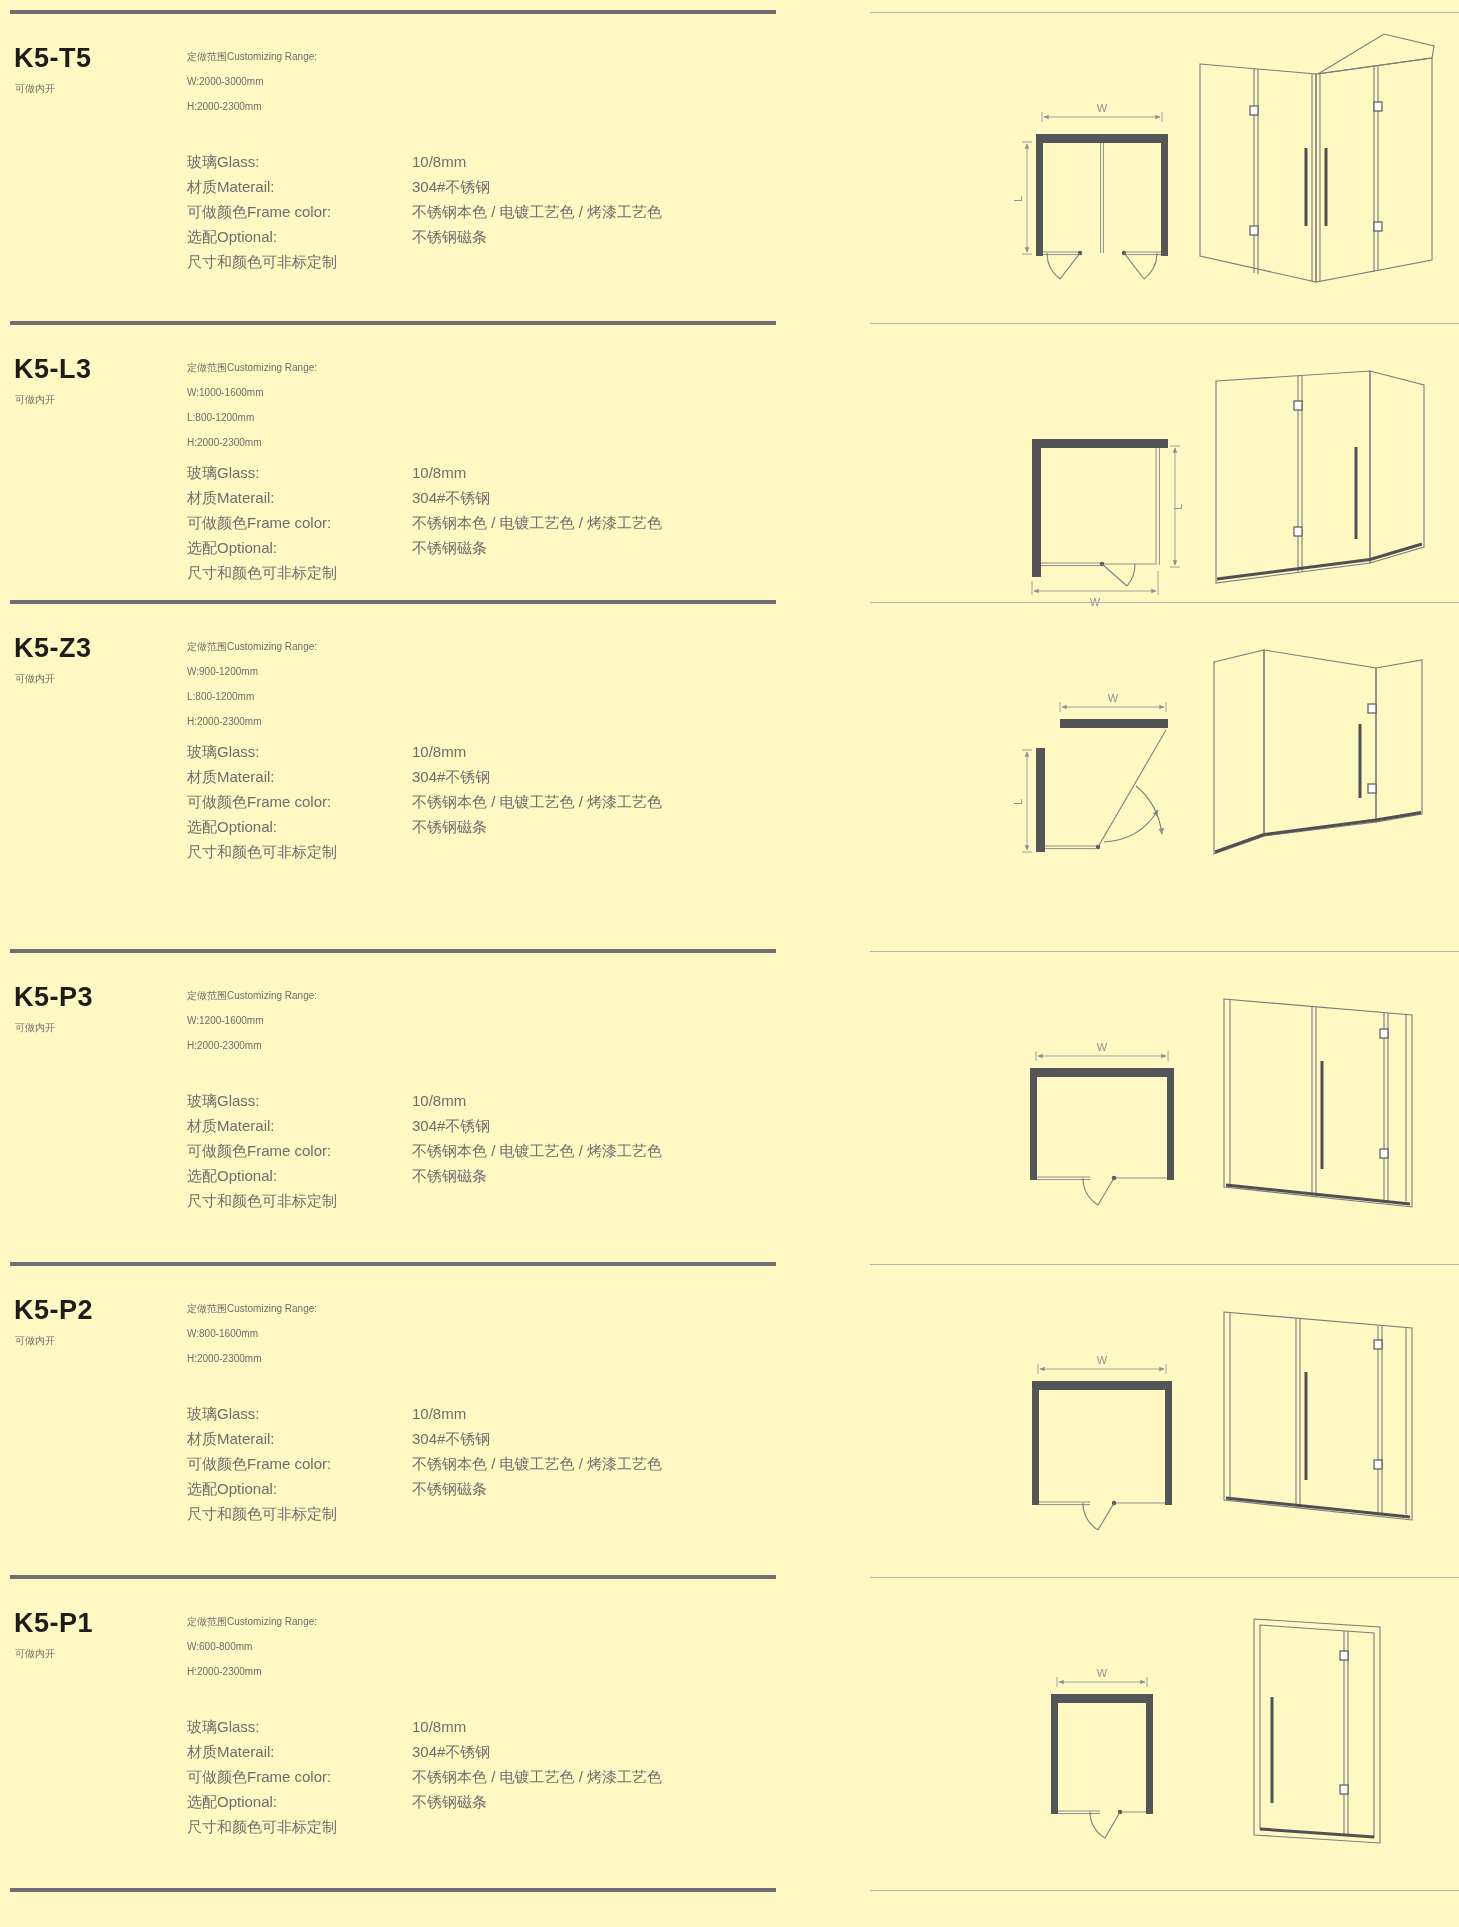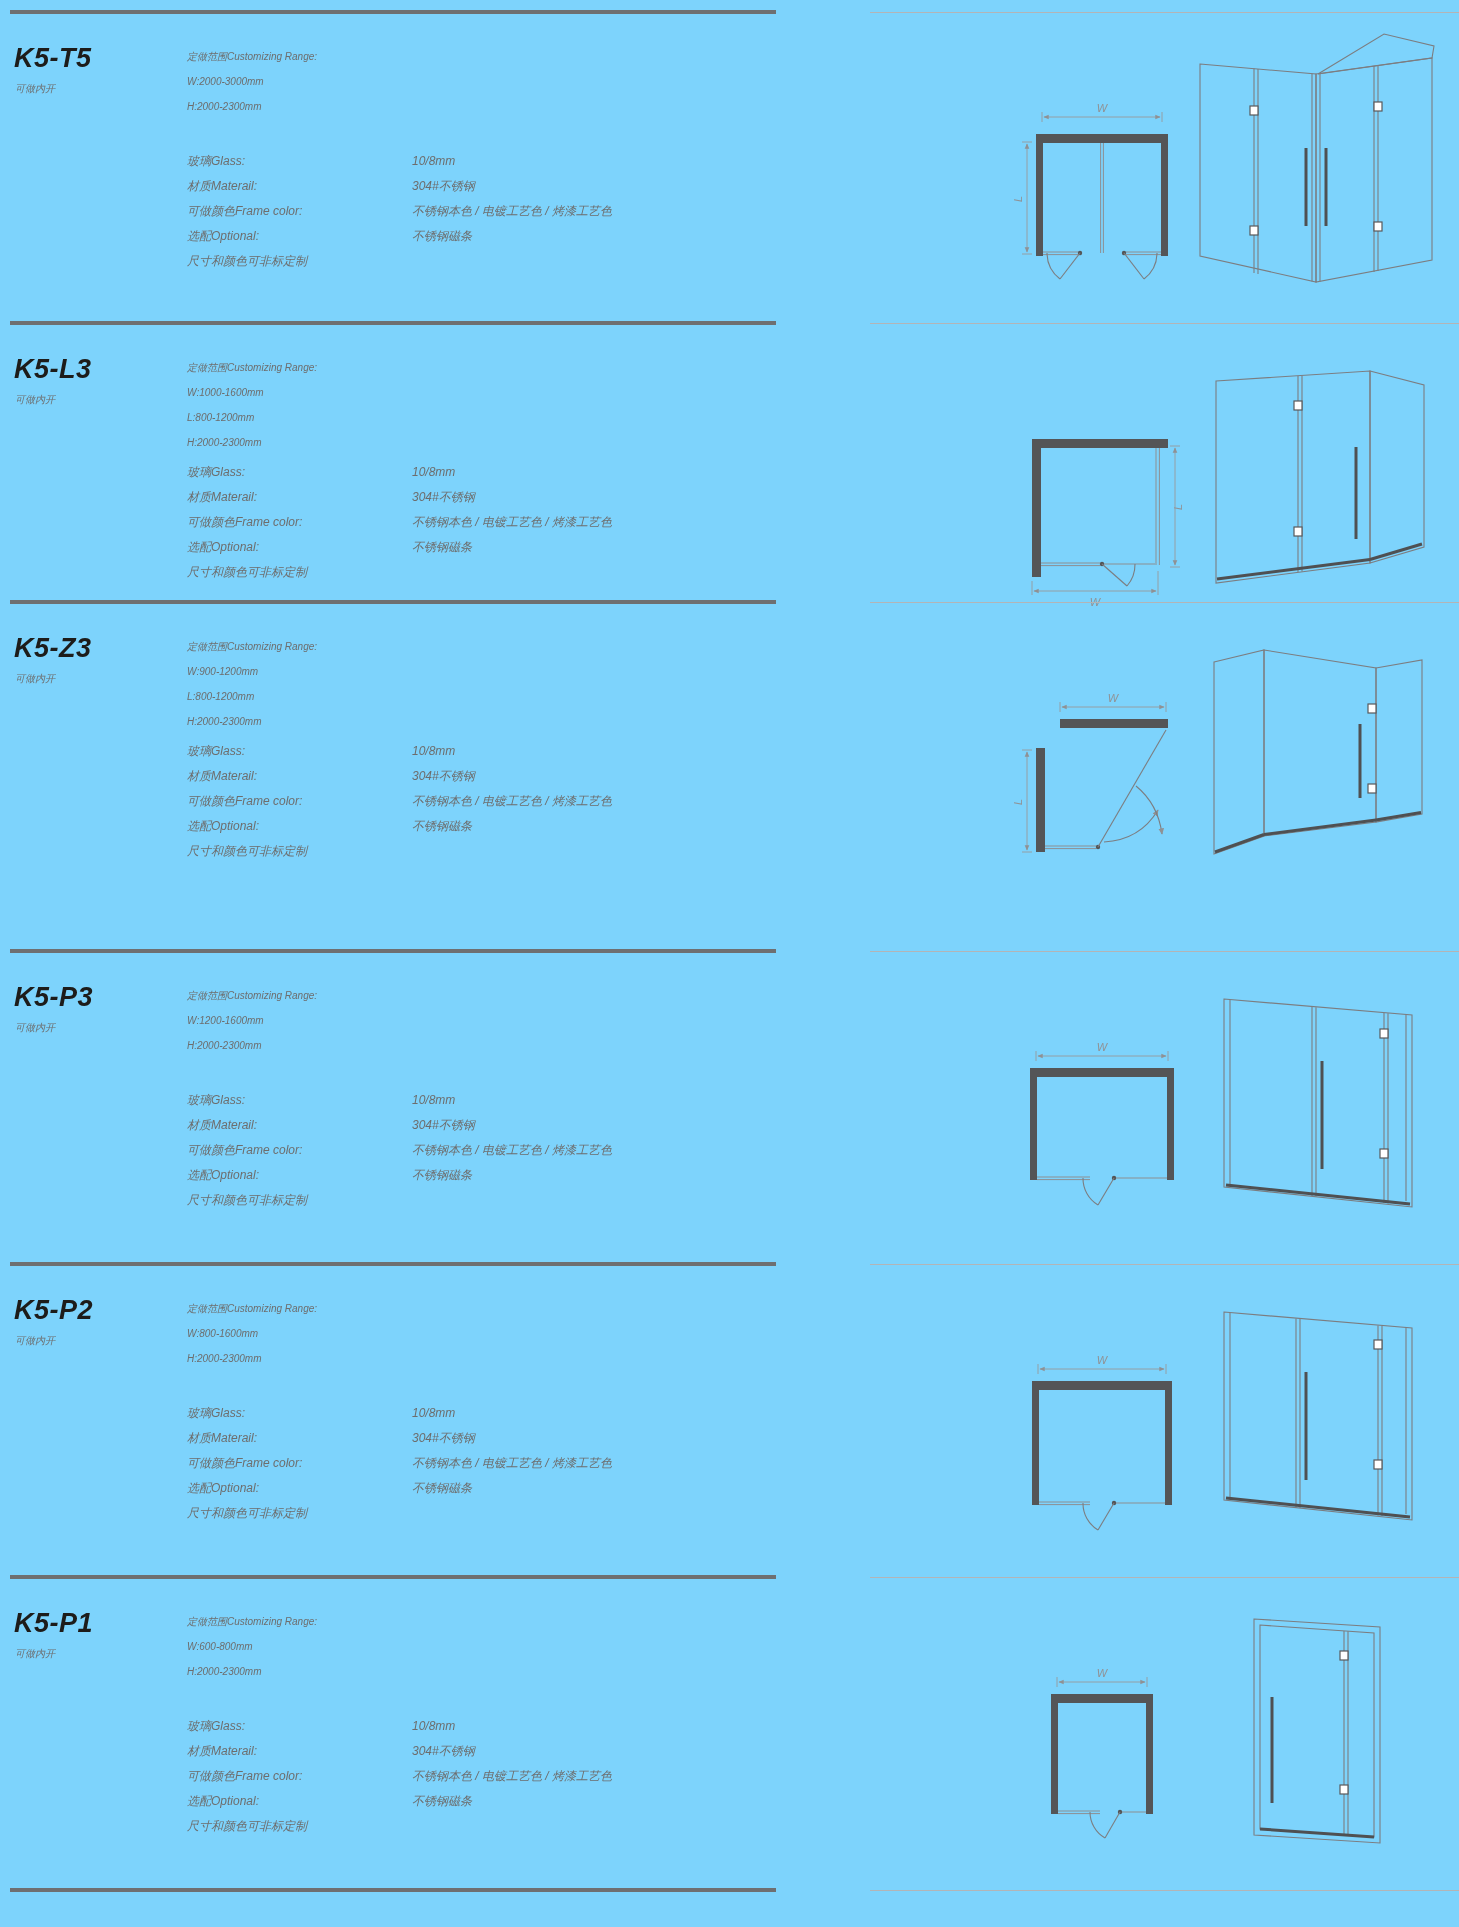--- a/index.html
+++ b/index.html
@@ -1,25 +1,25 @@
 <!DOCTYPE html>
 <html><head>
 <meta charset="utf-8">
 <style>
   html,body{margin:0;padding:0;background:#ffffff;}
-  .page{position:relative;width:1459px;height:1927px;background:#7dd3fc;overflow:hidden;
-        font-family:"Liberation Sans","DejaVu Sans",sans-serif;font-style:italic;}
+  .page{position:relative;width:1459px;height:1927px;background:#fef9c3;overflow:hidden;
+        font-family:"Liberation Sans","DejaVu Sans",sans-serif;}
   .row{position:absolute;left:0;width:1459px;height:313px;}
   .rule-left{position:absolute;top:0;left:10px;width:766px;height:4px;background:#6e6f71;}
   .rule-right{position:absolute;top:2px;left:870px;width:589px;height:1px;background:#b3b4b6;}
   .model{position:absolute;left:14px;top:34px;margin:0;font-size:27px;font-weight:bold;
          color:#1d1c1a;letter-spacing:.5px;line-height:1.1;}
   .model-sub{position:absolute;left:15px;top:72px;font-size:10px;color:#6d6d6d;}
   .range{position:absolute;left:187px;top:34px;font-size:10px;color:#6d6d6d;line-height:25px;}
-  .specs{position:absolute;left:187px;top:139px;font-size:12px;color:#6d6d6d;line-height:25px;}
+  .specs{position:absolute;left:187px;top:139px;font-size:15px;color:#6d6d6d;line-height:25px;}
   .spec-row{display:flex;}
   .spec-label{flex:0 0 225px;width:225px;}
   .spec-value{white-space:nowrap;}
   .plan{position:absolute;left:1012px;top:92px;width:175px;height:195px;}
   .iso{position:absolute;left:1188px;top:20px;width:255px;height:275px;}
   .plan svg,.iso svg{width:100%;height:100%;display:block;}
   
   .wall{fill:#545557;stroke:none;}
   .gl{stroke:#8d8f92;stroke-width:1;fill:none;}
   .ln{stroke:#7c7d80;stroke-width:1.1;fill:none;}

